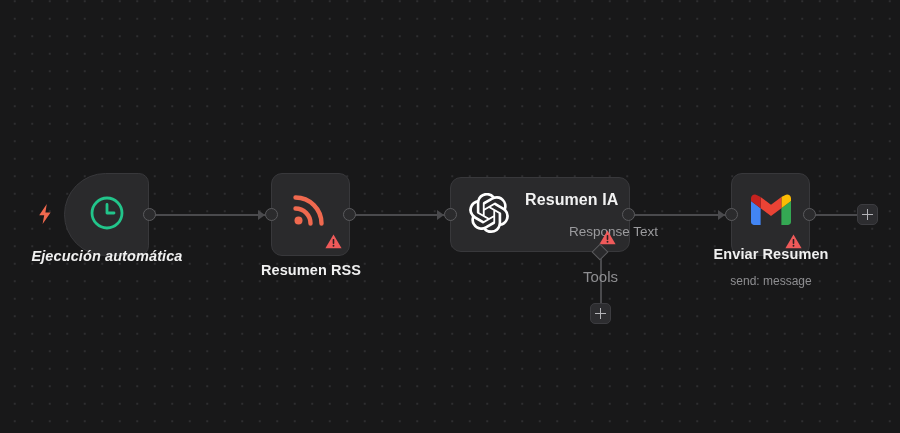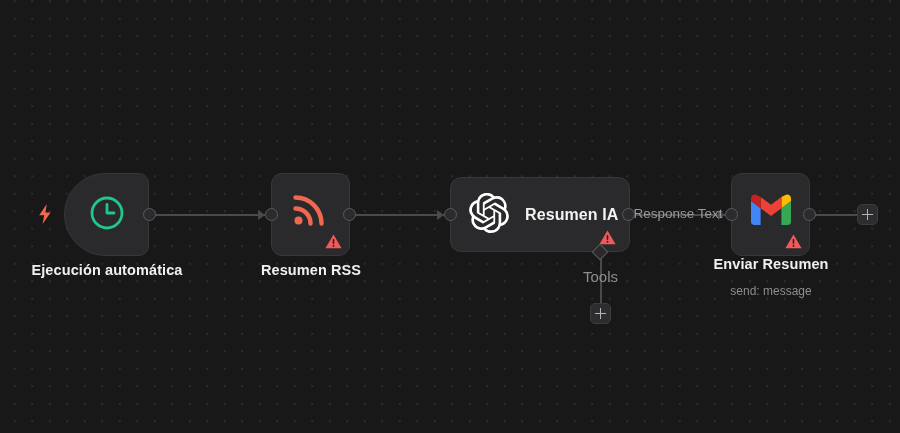--- a/index.html
+++ b/index.html
@@ -76,33 +76,34 @@
     align-items: center;
     justify-content: center;
   }
 
   .node.wide .node-inner {
     justify-content: flex-start;
     padding-left: 18px;
     gap: 16px;
   }
 
-  .node-titles { display: flex; flex-direction: row; gap: 15px; }
+  .node-titles { display: flex; flex-direction: column; gap: 15px; }
 
   .node-inline-title {
     font-size: 16px;
     font-weight: bold;
     color: #f2f2f2;
     letter-spacing: .1px;
     white-space: nowrap;
   }
   .node-inline-sub {
     font-size: 13.5px;
     color: #9b9b9e;
     white-space: nowrap;
+    margin-left: 44px;
   }
 
   
   .node-label {
     position: absolute;
     text-align: center;
     z-index: 4;
   }
   .node-label .lbl-title {
     font-size: 14.5px;
@@ -197,21 +198,21 @@
       <span>
         <svg width="38" height="38" viewBox="0 0 38 38">
           <circle cx="19" cy="19" r="15" fill="none" stroke="#22c58b" stroke-width="2.8"></circle>
           <path d="M19 10.5 V19 H26" fill="none" stroke="#22c58b" stroke-width="2.8" stroke-linecap="round" stroke-linejoin="round"></path>
         </svg>
       </span>
     </div>
   </div>
   <div class="port" style="left:143px; top:208px;"></div>
 
-  <div class="node-label" style="left:7px; top:262px; width:200px;">
+  <div class="node-label" style="left:7px; top:248px; width:200px;font-style:italic;">
     <div class="lbl-title">Ejecución automática</div>
   </div>
 
   <div class="port" style="left:265px; top:208px;"></div>
   <div class="node" style="left:271px; top:173px; width:79px; height:83px;">
     <div class="node-inner">
       <span style="transform:translate(-2px,-3px);">
         <svg width="40" height="40" viewBox="0 0 40 40">
           <circle cx="9.5" cy="30.5" r="4" fill="#f0694f"></circle>
           <path d="M6.5 18.5 a15 15 0 0 1 15 15" fill="none" stroke="#f0694f" stroke-width="4.4" stroke-linecap="round"></path>
@@ -276,20 +277,20 @@
     <div class="warn" style="right:7px; bottom:6px;">
       <svg width="17" height="15" viewBox="0 0 17 15">
         <path d="M8.5 0.6 L16.6 14.2 L0.4 14.2 Z" fill="#ef5a5a"></path>
         <rect x="7.7" y="5" width="1.6" height="5" rx=".7" fill="#2a2022"></rect>
         <circle cx="8.5" cy="11.7" r="0.95" fill="#2a2022"></circle>
       </svg>
     </div>
   </div>
   <div class="port" style="left:803px; top:208px;"></div>
 
-  <div class="node-label" style="left:681px; top:256px; width:180px;">
+  <div class="node-label" style="left:681px; top:246px; width:180px;">
     <div class="lbl-title">Enviar Resumen</div>
     <div class="lbl-sub">send: message</div>
   </div>
 
   <div class="plus-btn" style="left:857px; top:204px;"></div>
 
 </div>
 
 </body></html>

